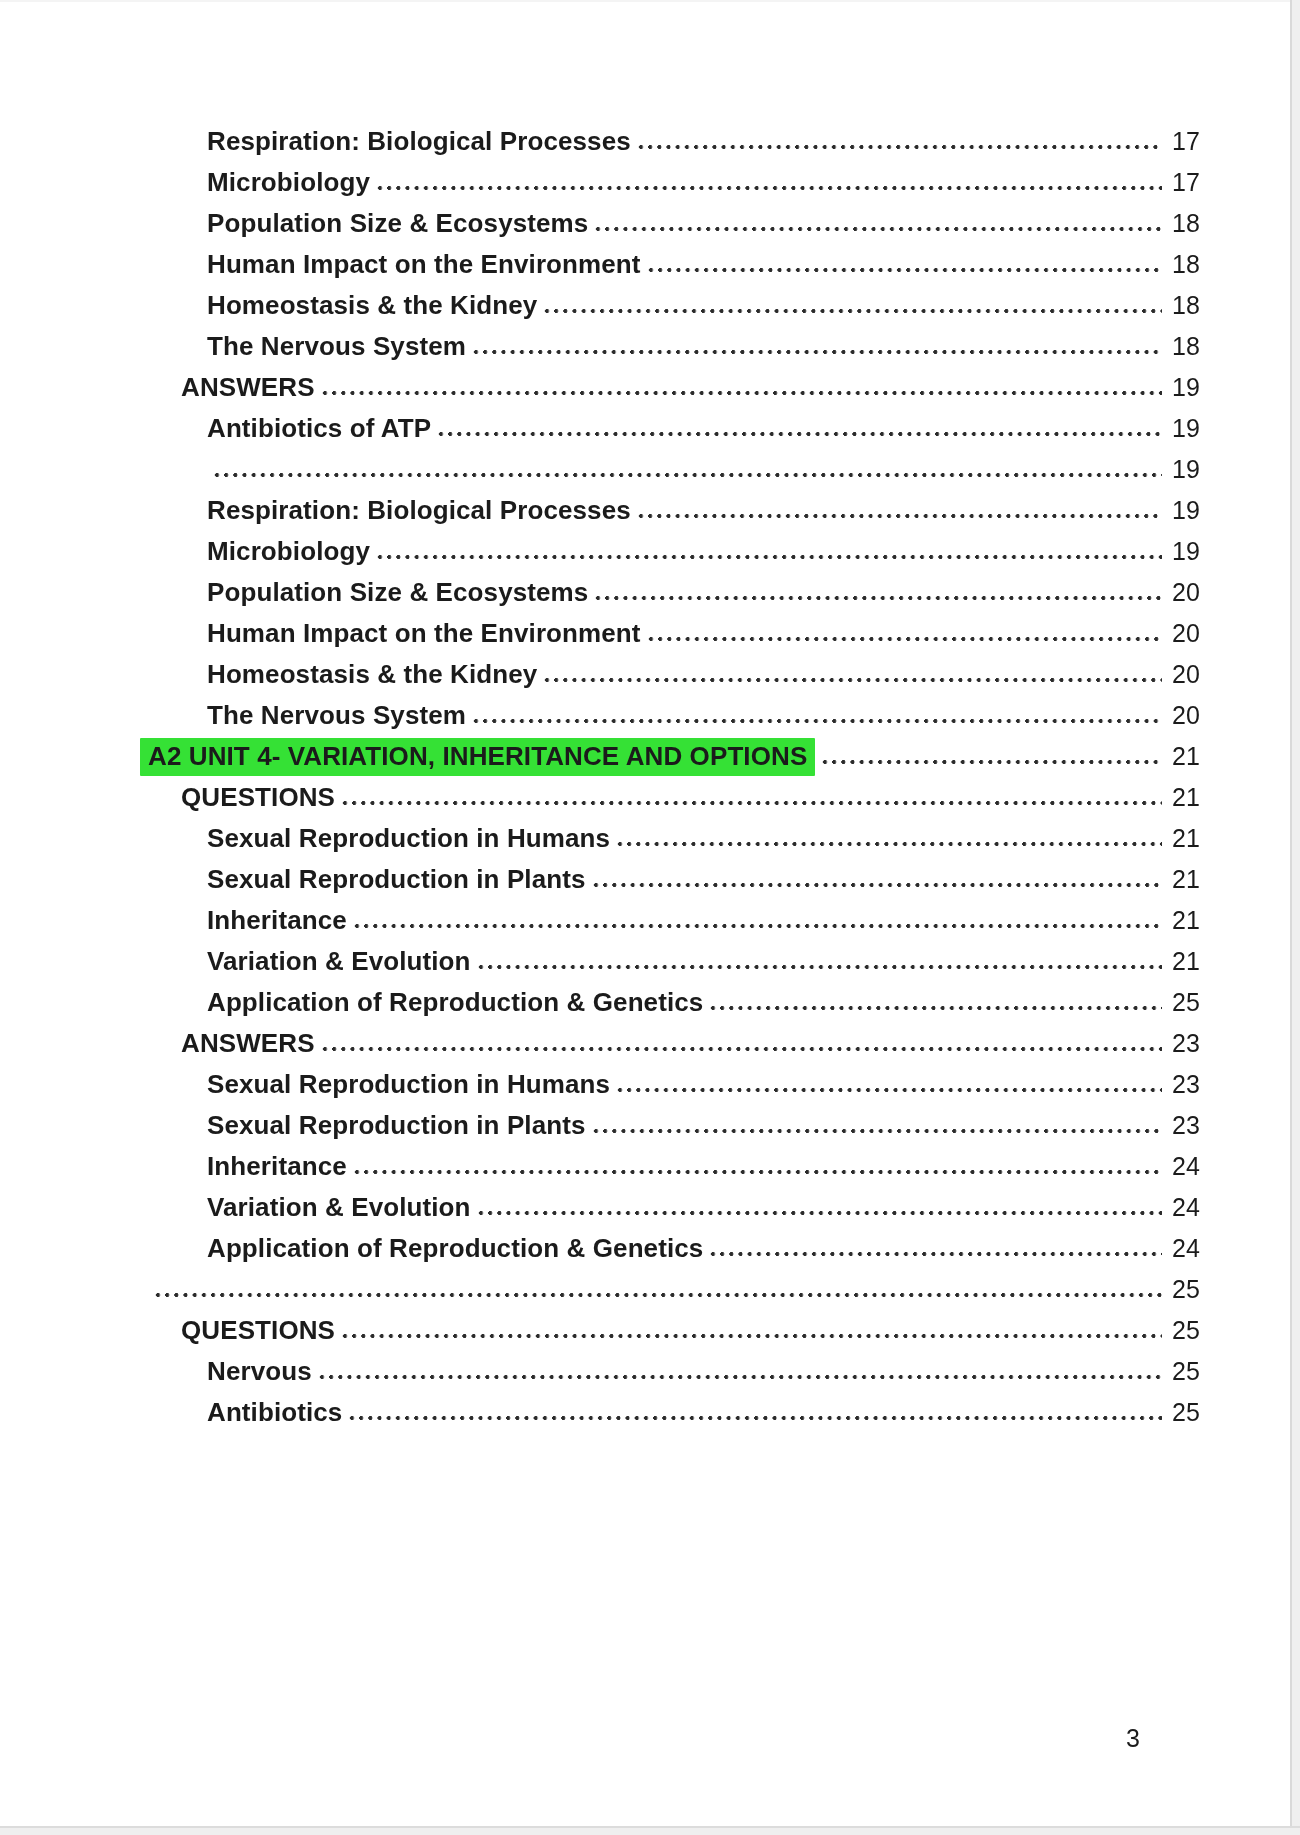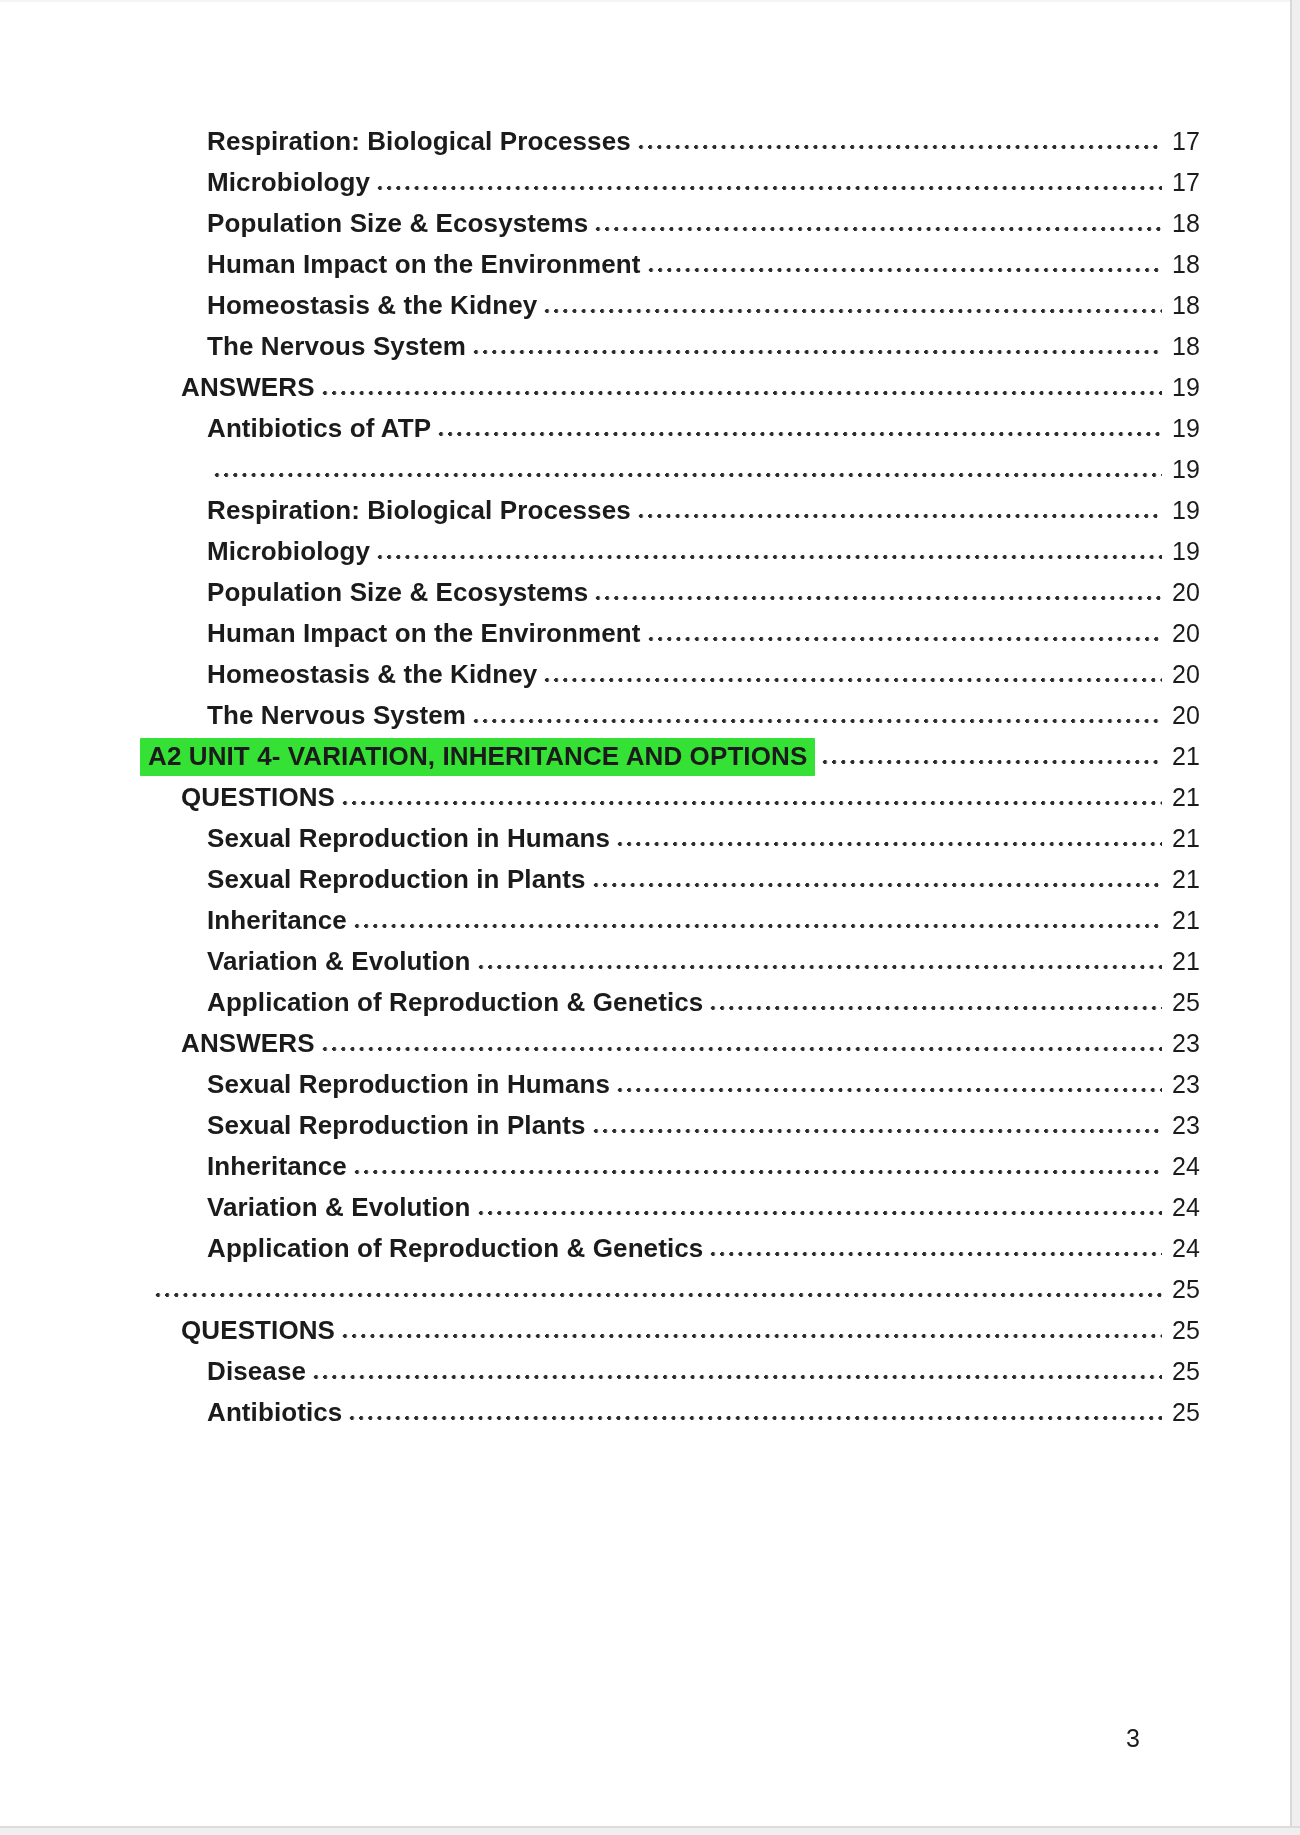--- a/index.html
+++ b/index.html
@@ -231,21 +231,21 @@
       <div class="toc-row level-0 highlighted">
     <span class="toc-leader"></span>
     <span class="toc-page">25</span>
   </div>
       <div class="toc-row level-1">
     <span class="toc-label">QUESTIONS</span>
     <span class="toc-leader"></span>
     <span class="toc-page">25</span>
   </div>
       <div class="toc-row level-2">
-    <span class="toc-label">Disease</span>
+    <span class="toc-label">Nervous</span>
     <span class="toc-leader"></span>
     <span class="toc-page">25</span>
   </div>
       <div class="toc-row level-2">
     <span class="toc-label">Antibiotics</span>
     <span class="toc-leader"></span>
     <span class="toc-page">25</span>
   </div>
     </div>
 

